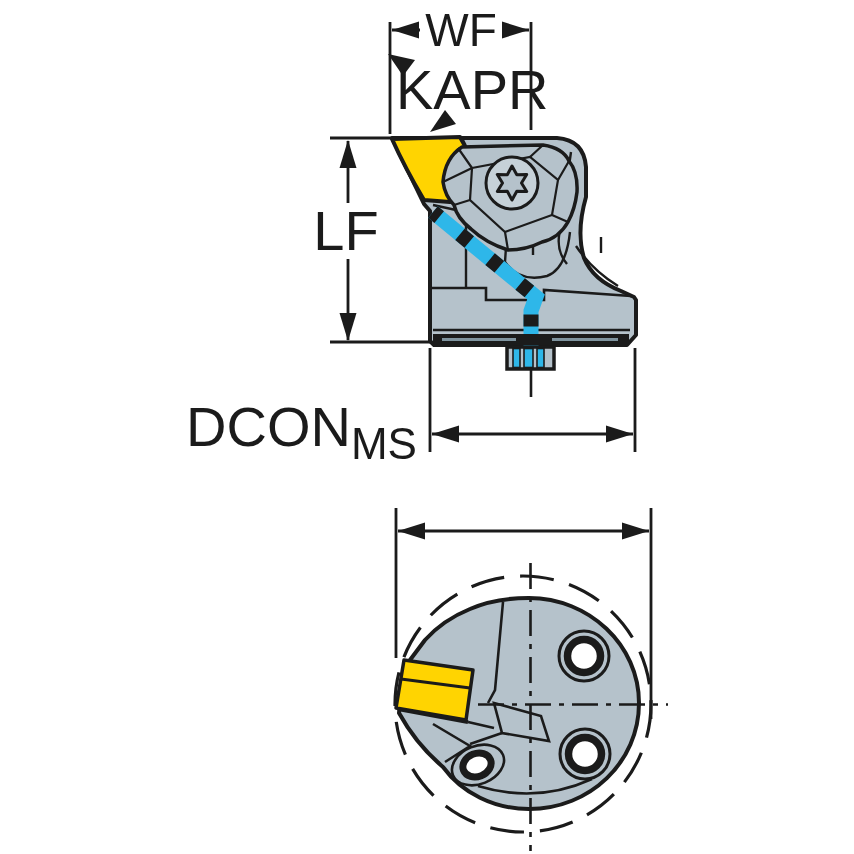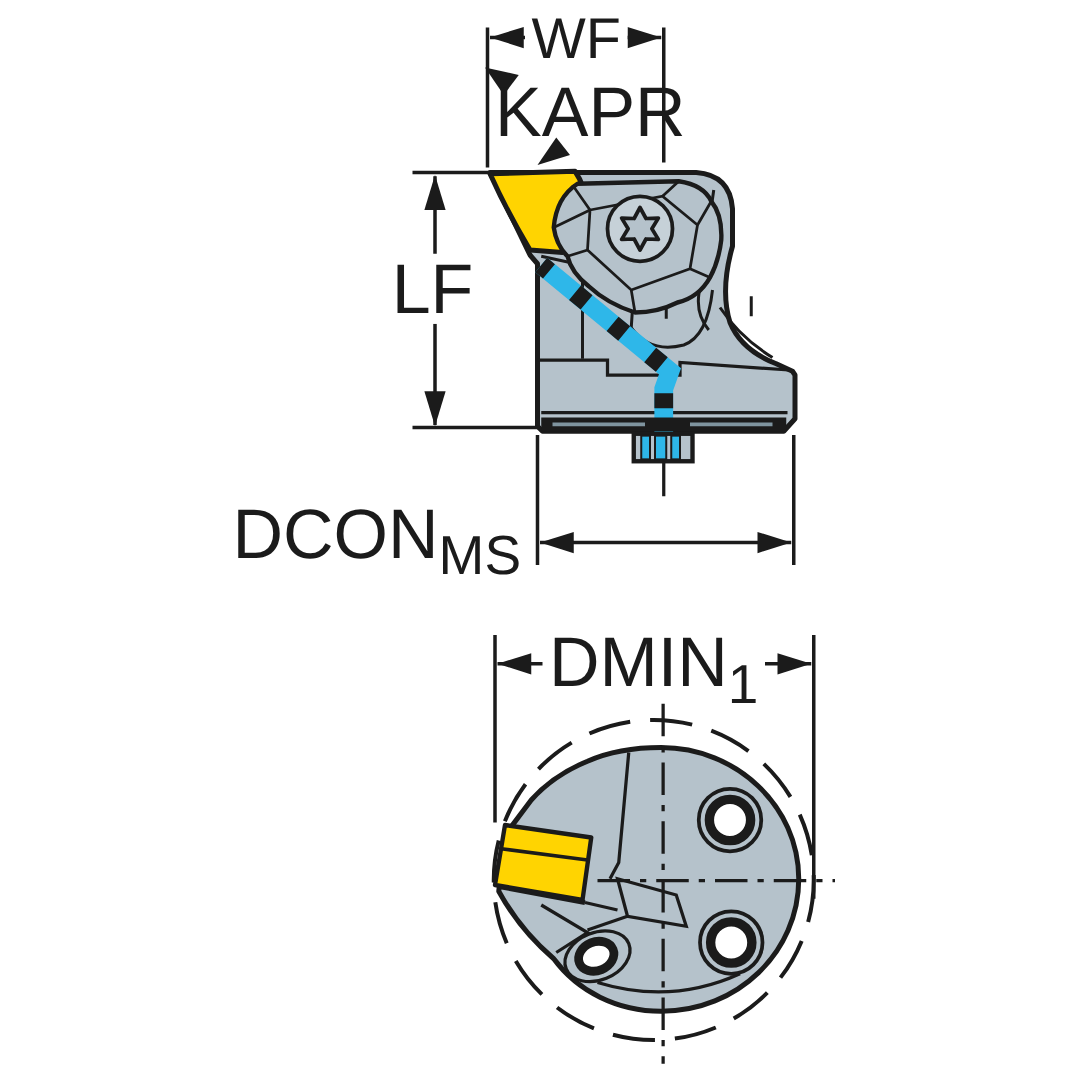--- a/index.html
+++ b/index.html
@@ -150,16 +150,13 @@
 </div>
 
 <div class="label big" style="left:186px;top:399px;">
   <span>DCON</span><span class="sub">MS</span>
 </div>
 
 <div class="label big center" style="left:303px;top:203px;width:86px;">
   <span class="bg">LF</span>
 </div>
 
-<div class="label big center" style="left:423px;top:502px;width:200px;">
-  <span class="bg"><span>DMIN</span><span class="sub">1</span></span>
-</div>
 </div>
 
 </body></html>

